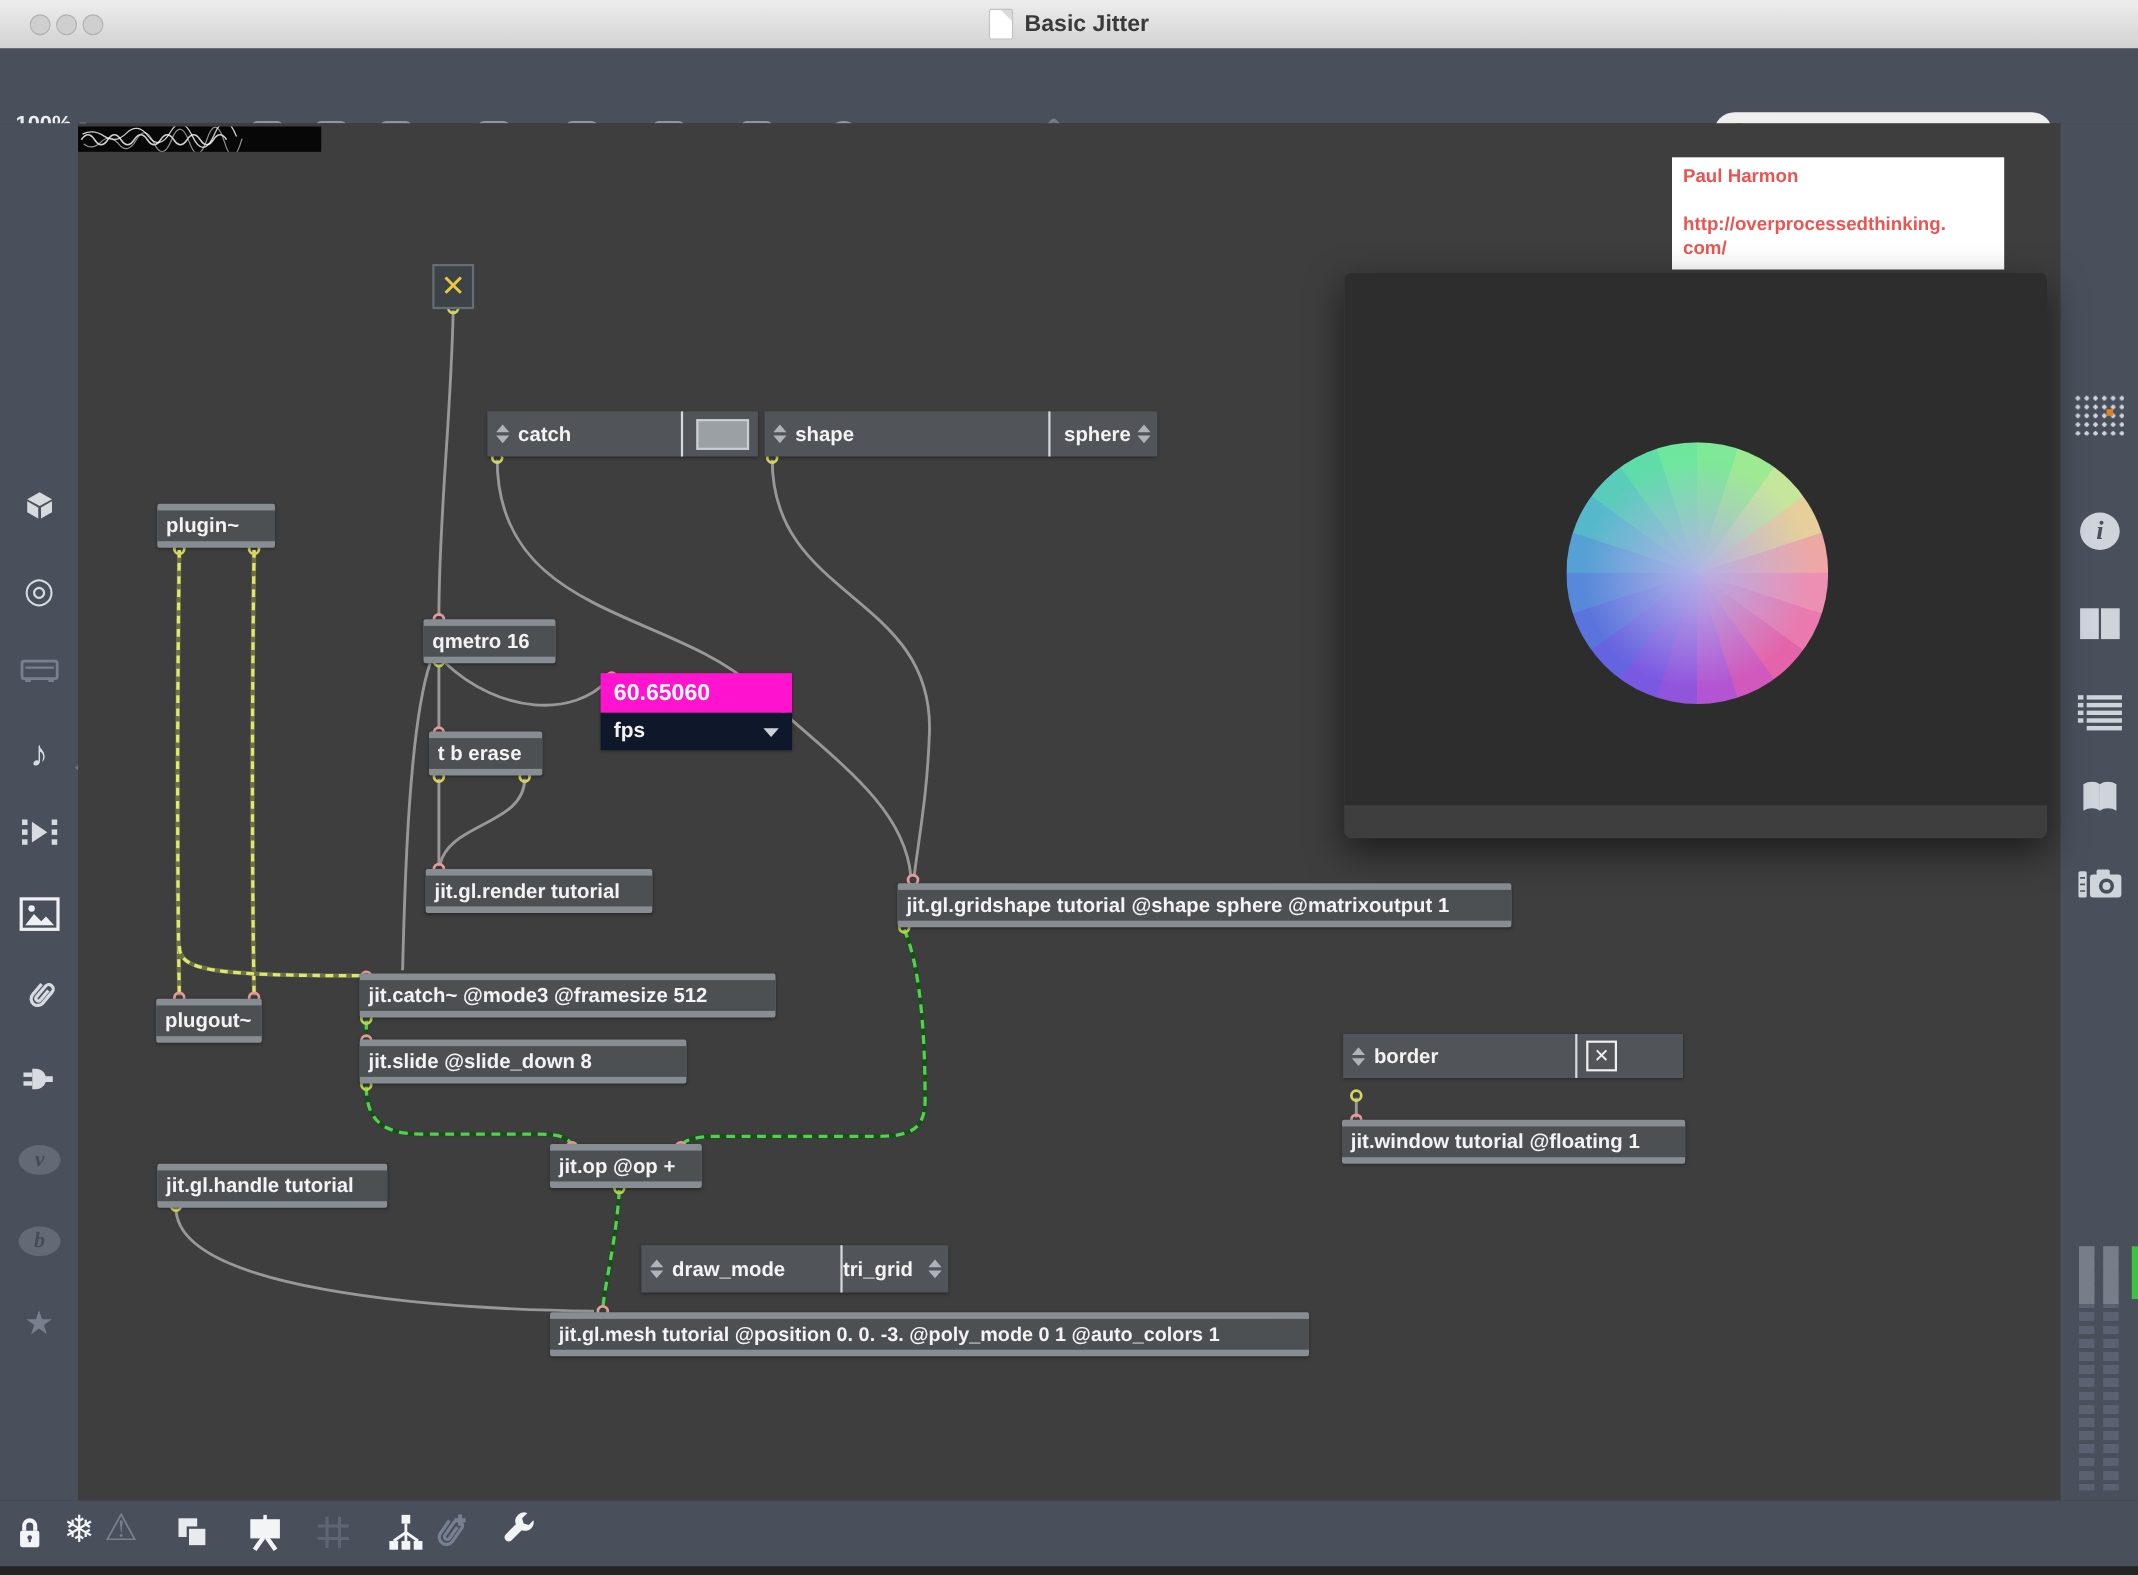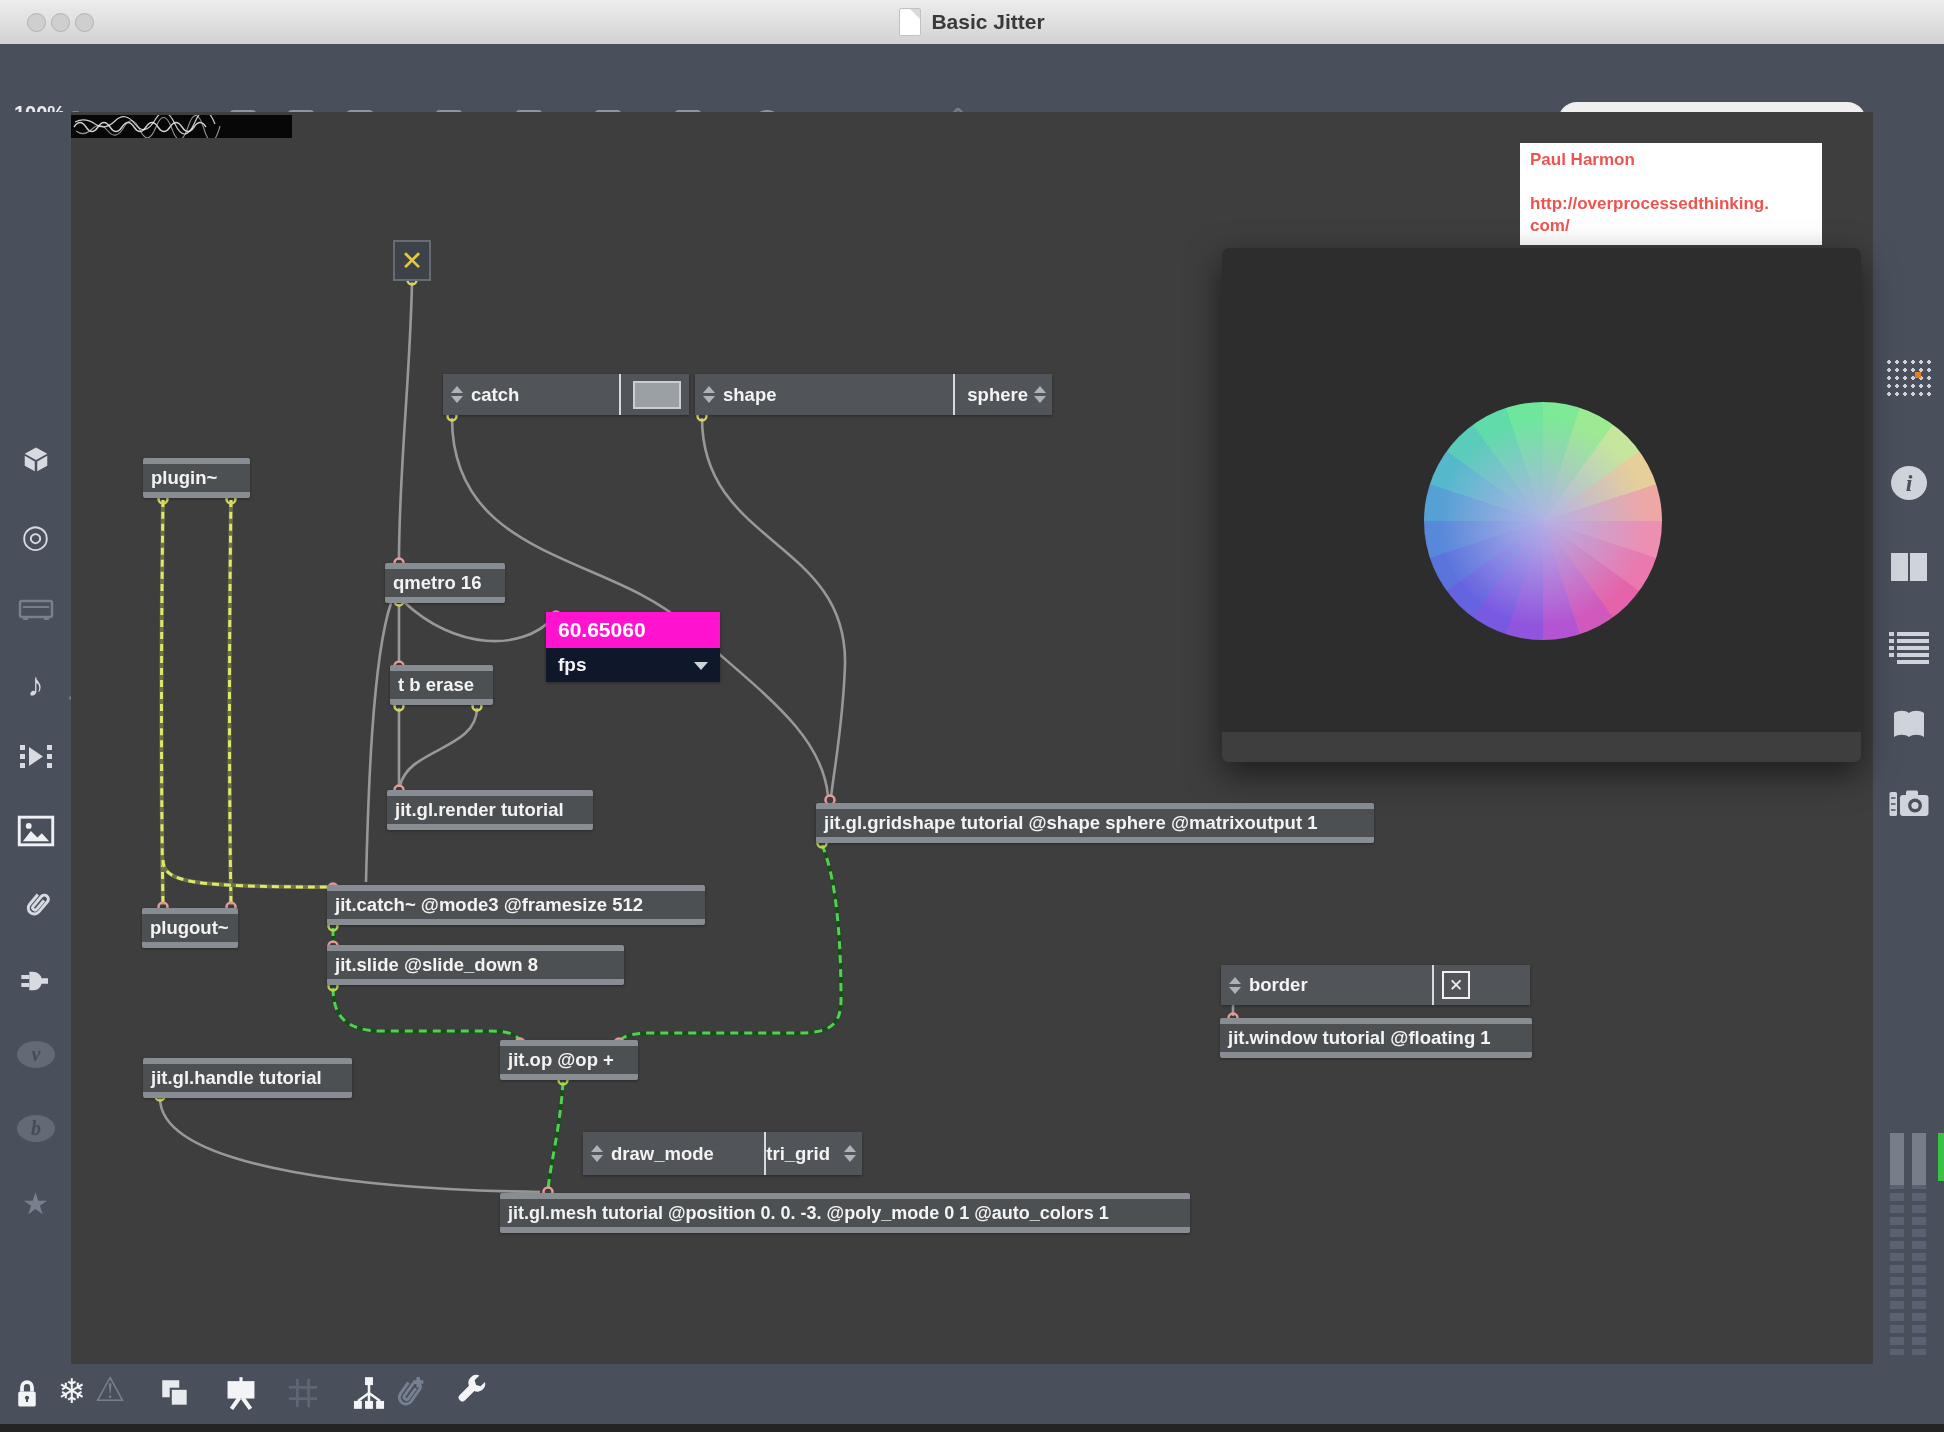--- a/index.html
+++ b/index.html
@@ -441,21 +441,21 @@
     </span>
   <span>draw_mode</span>
   <span class="divider" style="margin-left:auto"></span>
   <span style="">tri_grid</span>
   <span class="spin" style="margin-left:14px;margin-right:6px">
       <span class="tri-u"></span>
       <span class="tri-d"></span>
     </span>
 </div>
 
-<div class="attrui" style="left:1221px;top:965px;width:309px;height:40px">
+<div class="attrui" style="left:1221px;top:940px;width:309px;height:40px">
   <span class="spin">
       <span class="tri-u"></span>
       <span class="tri-d"></span>
     </span>
   <span>border</span>
   <span class="divider" style="margin-left:auto"></span>
   <span class="chk">✕</span>
   <span style="width:60px"></span>
 </div>
 

